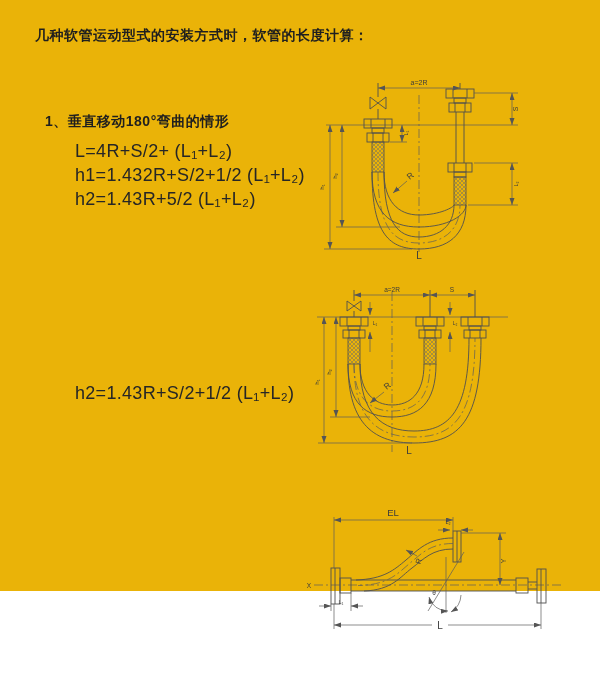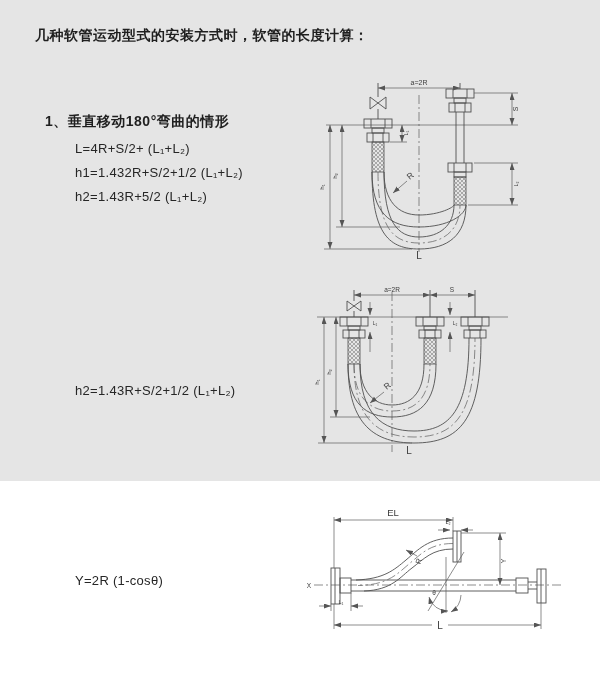--- a/index.html
+++ b/index.html
@@ -1,22 +1,22 @@
 <!DOCTYPE html>
 <html><head>
 <meta charset="utf-8">
 <style>
   html,body{margin:0;padding:0;}
   body{width:600px;height:675px;background:#ffffff;overflow:hidden;
        font-family:"Liberation Sans","DejaVu Sans",sans-serif;}
-  .page{position:relative;width:600px;height:481px;background:#e5e5e5;}
+  .page{position:relative;width:600px;height:591px;background:#eab308;}
   .title{position:absolute;left:35px;top:27px;font-size:14px;font-weight:bold;
          color:#1f1f1f;letter-spacing:0.5px;}
   .sec-heading{position:absolute;font-size:14px;font-weight:bold;color:#1f1f1f;letter-spacing:0.5px;text-align:right;}
-  .formula{position:absolute;font-size:13px;color:#262626;letter-spacing:0.3px;}
+  .formula{position:absolute;font-size:18px;color:#262626;letter-spacing:0.3px;}
   .diag{position:absolute;}
   .ln{stroke:#4f4f4f;stroke-width:0.9;fill:none;}
   .dim{stroke:#5c5c5c;stroke-width:0.7;fill:none;}
   .cl{stroke:#5c5c5c;stroke-width:0.7;fill:none;stroke-dasharray:9 3 2 3;}
   .hx{fill:url(#hx);stroke:#4f4f4f;stroke-width:0.8;}
   text.lb{fill:#3c3c3c;text-anchor:middle;font-family:"Liberation Sans","DejaVu Sans",sans-serif;}
 </style>
 </head>
 <body>
 
@@ -24,21 +24,20 @@
 
   <div class="title">几种软管运动型式的安装方式时，软管的长度计算：</div>
 
   <div class="sec-heading" style="left:45px;top:113px">1、垂直移动180°弯曲的情形</div>
   <div class="formula" style="left:75px;top:141px">L=4R+S/2+ (L₁+L₂)</div>
   <div class="formula" style="left:75px;top:165px">h1=1.432R+S/2+1/2 (L₁+L₂)</div>
   <div class="formula" style="left:75px;top:189px">h2=1.43R+5/2 (L₁+L₂)</div>
 
   <div class="formula" style="left:75px;top:383px">h2=1.43R+S/2+1/2 (L₁+L₂)</div>
 
-  <div class="formula" style="left:75px;top:573px">Y=2R (1-cosθ)</div>
 
   <svg class="diag" style="left:312px;top:75px" width="285" height="185" viewBox="0 0 285 185">
     <defs>
       <marker id="ah" markerUnits="userSpaceOnUse" markerWidth="7.5" markerHeight="5.5" refX="7" refY="2.5" orient="auto-start-reverse">
         <path d="M0,0 L7,2.5 L0,5 Z" fill="#555555"></path>
       </marker>
       <pattern id="hx" patternUnits="userSpaceOnUse" width="4" height="4">
         <path d="M0,0 L4,4 M4,0 L0,4" stroke="#6a6a6a" stroke-width="0.5" fill="none"></path>
       </pattern>
     </defs>

